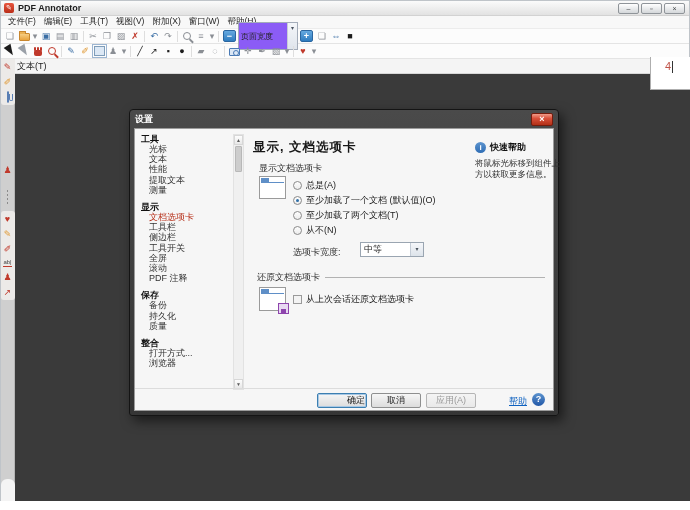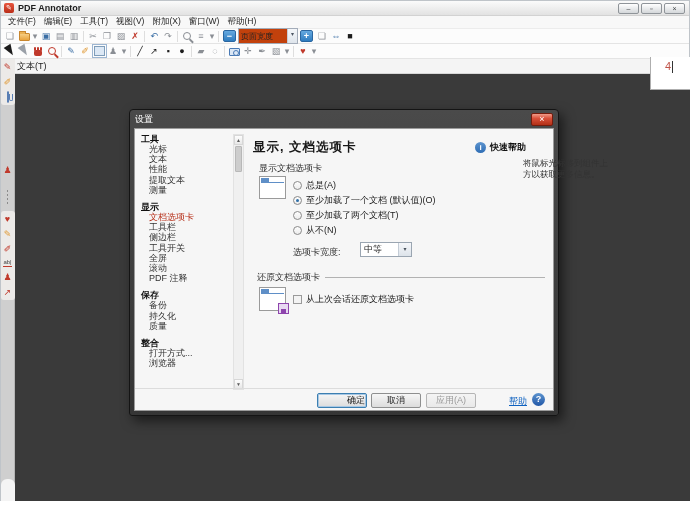--- a/index.html
+++ b/index.html
@@ -20,21 +20,21 @@
   .toolbar { display:flex; align-items:center; background:#fcfcfc; border-bottom:1px solid #e4e4e4; padding-left:2px; }
   .toolbar-1 { height:15px; }
   .toolbar-2 { height:15px; }
   .tbtn { min-width:14px; height:13px; display:flex; align-items:center; justify-content:center; font-size:9px; color:#7c8086; line-height:1; }
   .tbtn.narrow { min-width:8px; }
   .tsep { width:1px; height:11px; background:#dedede; margin:0 2px; flex:0 0 auto; }
   .c-red { color:#c0392b; } .c-blue { color:#3a6ea5; } .c-orange { color:#e09a36; }
   .c-black { color:#1c1c1c; } .c-gray { color:#8a8e94; }
 
   .zoom-sq { width:13px; height:12px; background:linear-gradient(#66a9e0,#2f7cc0); border:1px solid #2a66a0; border-radius:2px; color:#fff; font-weight:bold; font-size:9px; line-height:10px; text-align:center; margin:0 2px; }
-  .zoom-combo { width:60px; height:16px; background:#c2410c; border:1px solid #a3acb9; display:flex; align-items:center; }
+  .zoom-combo { width:60px; height:28px; background:#8b5cf6; border:1px solid #a3acb9; display:flex; align-items:center; }
   .zoom-combo .val { flex:1; font-size:8px; padding-left:2px; color:#222; white-space:nowrap; overflow:hidden; }
   .zoom-combo .arr { width:10px; height:100%; border-left:1px solid #c7cdd6; background:linear-gradient(#f4f6f9,#dfe5ec); font-size:6px; color:#4c5663; text-align:center; line-height:10px; }
 
   
   .i-folder { width:11px; height:8px; background:linear-gradient(#f6cd82,#e8a33d); border:1px solid #c8862e; border-radius:1px; position:relative; margin-top:2px; }
   .i-folder::before { content:""; position:absolute; top:-3px; left:-1px; width:5px; height:2px; background:#eab153; border:1px solid #c8862e; border-bottom:none; border-radius:1px 1px 0 0; }
   .i-mag { position:relative; width:8px; height:8px; border:1.5px solid currentColor; border-radius:50%; }
   .i-mag::after { content:""; position:absolute; width:5px; height:1.5px; background:currentColor; transform:rotate(45deg); right:-4px; bottom:-2px; }
   .i-cursor { width:0; height:0; border-left:4px solid transparent; border-right:4px solid transparent; border-top:11px solid currentColor; transform:rotate(-32deg); margin-top:-2px; }
   .i-cursor.hollow { border-top-color:#9aa0a8; }
@@ -61,21 +61,21 @@
   .rail-ic { font-size:9px; line-height:10px; }
   .rail-abl { font-size:6px; color:#444; border-bottom:1px solid #c0392b; line-height:7px; }
   .grip { width:5px; height:16px; margin:14px 0 6px 0; background-image:radial-gradient(#8b8b8b 0.8px,transparent 1px); background-size:5px 4px; }
   .rail-bottom-notch { margin-top:auto; width:14px; height:22px; background:#f4f4f4; border-radius:6px 6px 0 0; }
 
   
   .workspace { position:absolute; left:14px; top:73px; width:675px; height:427px; background:#3a3a3a; }
 
   
   .dialog { position:absolute; left:128px; top:108px; width:430px; height:307px; background:linear-gradient(#4a4a4a,#353535); border:1px solid #141414; border-radius:4px 4px 3px 3px; box-shadow:4px 5px 12px rgba(0,0,0,0.55); z-index:10; padding:0 4px 4px 4px; }
-  .dlg-titlebar { height:18px; display:flex; align-items:center; padding:0 1px; }
+  .dlg-titlebar { height:18px; display:flex; align-items:center; padding:0 1px;font-weight:bold; }
   .dlg-title { color:#fff; font-size:9px; }
   .dlg-close { margin-left:auto; width:22px; height:13px; background:linear-gradient(#f09a88,#d9503a 40%,#b23017); border:1px solid #751c0d; border-radius:2px; color:#fff; font-size:9px; line-height:11px; text-align:center; }
   .dlg-client { position:relative; width:420px; height:283px; background:#f6f6f6; border:1px solid #9b9b9b; }
 
   
   .nav { position:absolute; left:6px; top:5px; width:90px; height:256px; font-size:9px; }
   .nav-header { font-weight:bold; color:#111; line-height:10px; margin-top:7px; }
   .nav-group:first-child .nav-header { margin-top:0; }
   .nav-item { color:#333; line-height:10.2px; padding-left:8px; white-space:nowrap; }
   .nav-item.sel { color:#b7321c; }
@@ -92,41 +92,41 @@
   .show-tabs-label { position:absolute; left:124px; top:33px; color:#333; }
   .icon-tabs { position:absolute; left:124px; top:47px; width:27px; height:23px; background:#fff; border:1px solid #9a9a9a; }
   .icon-tabs .tab { position:absolute; left:1px; top:1px; width:8px; height:4px; background:#5f8fc7; }
   .icon-tabs .bar { position:absolute; left:1px; top:5px; right:1px; height:1px; background:#5f8fc7; }
   .radio-row { position:absolute; left:158px; display:flex; align-items:center; gap:4px; }
   .radio { width:9px; height:9px; border:1px solid #8a8a8a; border-radius:50%; background:linear-gradient(#fdfdfd,#ececec); position:relative; flex:0 0 auto; }
   .radio.sel::after { content:""; position:absolute; inset:2px; background:#2f6fa8; border-radius:50%; }
   .radio-label { color:#222; white-space:nowrap; }
 
   .tabwidth-label { position:absolute; left:158px; top:117px; color:#333; }
-  .combo { position:absolute; left:225px; top:113px; width:52px; height:15px; background:#fff; border:1px solid #9aa5b1; display:flex; align-items:center; }
+  .combo { position:absolute; left:225px; top:113px; width:64px; height:15px; background:#fff; border:1px solid #9aa5b1; display:flex; align-items:center; }
   .combo .val { flex:1; padding-left:3px; color:#222; }
   .combo .arr { width:13px; height:100%; border-left:1px solid #c4ccd6; background:linear-gradient(#f5f7fa,#dde3ea); font-size:6px; color:#49525c; text-align:center; line-height:13px; }
 
   .restore-head { position:absolute; left:122px; top:142px; right:8px; display:flex; align-items:center; gap:5px; }
   .restore-head .lbl { color:#333; white-space:nowrap; }
   .restore-head .rule { flex:1; height:1px; background:#b2b2b2; }
   .icon-restore { position:absolute; left:124px; top:158px; width:27px; height:24px; background:#fff; border:1px solid #9a9a9a; }
   .icon-restore .tab { position:absolute; left:1px; top:1px; width:8px; height:4px; background:#5f8fc7; }
   .icon-restore .bar { position:absolute; left:1px; top:5px; right:1px; height:1px; background:#5f8fc7; }
   .icon-restore .floppy { position:absolute; right:-4px; bottom:-4px; width:11px; height:11px; background:#e8d9f2; border:1px solid #8e44ad; }
   .icon-restore .floppy::after { content:""; position:absolute; left:2px; bottom:0; width:5px; height:4px; background:#8e44ad; }
   .check-row { position:absolute; left:158px; top:164px; display:flex; align-items:center; gap:4px; }
   .checkbox { width:9px; height:9px; border:1px solid #9a9a9a; background:#f3f3f3; flex:0 0 auto; }
   .check-label { color:#222; white-space:nowrap; }
 
   
   .qh-title-row { position:absolute; left:340px; top:12px; display:flex; align-items:center; gap:4px; }
   .qh-info { width:11px; height:11px; border-radius:50%; background:linear-gradient(#5d94cf,#2e6db4); color:#fff; font-size:8px; font-weight:bold; text-align:center; line-height:11px; flex:0 0 auto; }
   .qh-title { font-weight:bold; color:#111; }
-  .qh-body { position:absolute; left:340px; top:29px; width:88px; font-size:8.5px; line-height:11px; color:#333;margin-left:48px; }
+  .qh-body { position:absolute; left:340px; top:29px; width:88px; font-size:8.5px; line-height:11px; color:#333; }
 
   
   .dlg-footer { position:absolute; left:0; right:0; bottom:0; height:22px; border-top:1px solid #dcdcdc; }
   .btn { position:absolute; top:4px; width:50px; height:15px; background:linear-gradient(#f6f6f6,#dcdcdc); border:1px solid #8e8f8f; border-radius:2px; font-size:9px; color:#1d1d1d; text-align:center; line-height:13px; }
   .btn.ok { left:182px; border-color:#3c7fb1; box-shadow:0 0 0 1px #a8c8e4 inset;padding-left:28px; }
   .btn.cancel { left:236px; }
   .btn.apply { left:291px; color:#9a9a9a; border-color:#b5b5b5; background:linear-gradient(#f4f4f4,#e9e9e9); }
   .help-link { position:absolute; right:26px; top:6px; color:#0f62c0; text-decoration:underline; }
   .help-q { position:absolute; right:8px; top:4px; width:13px; height:13px; border-radius:50%; background:linear-gradient(#5d94cf,#2257a7); color:#fff; font-size:9px; font-weight:bold; text-align:center; line-height:13px; }
 </style>

